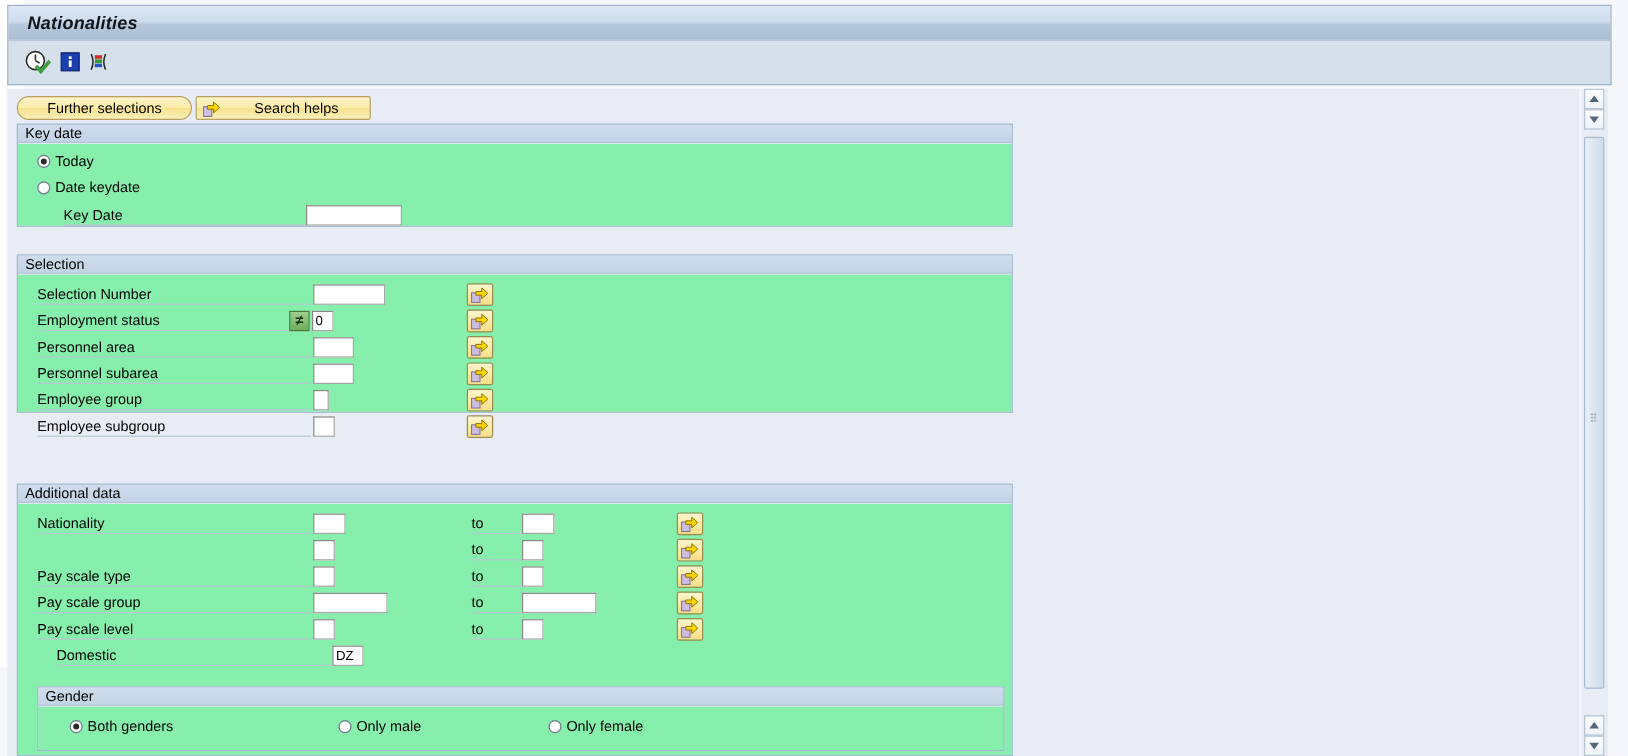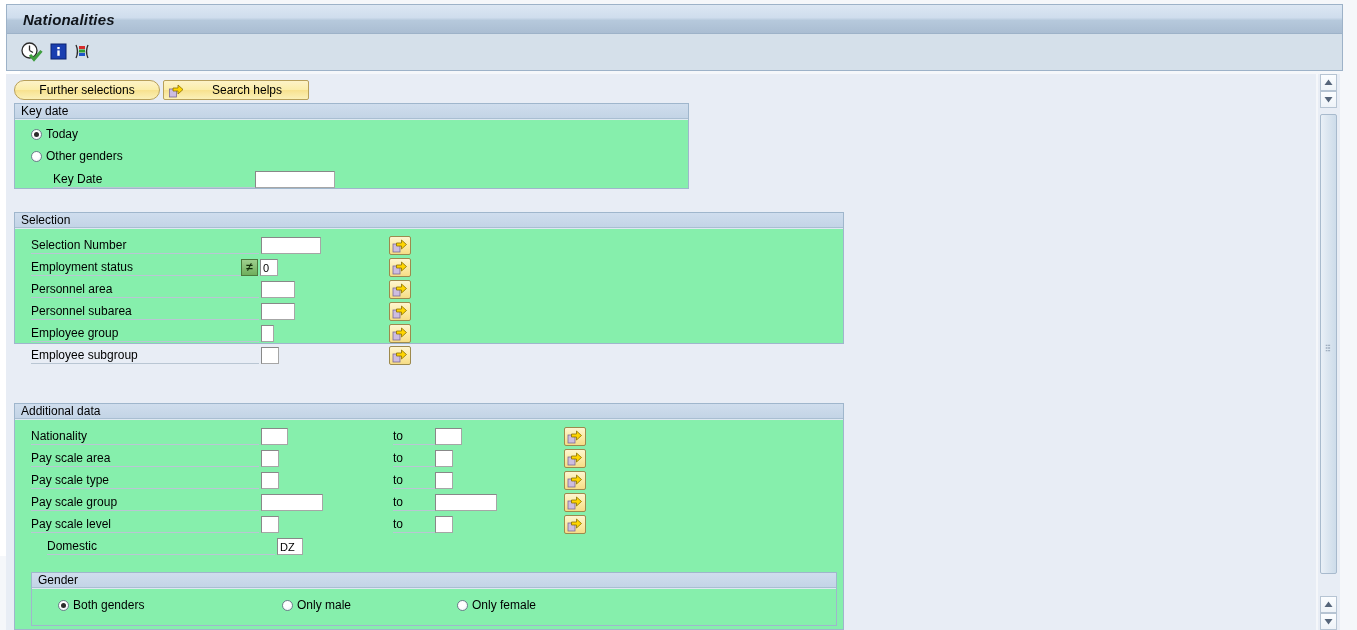--- a/index.html
+++ b/index.html
@@ -128,21 +128,21 @@
     padding-left: 6px;
     line-height: 14px;
   }
   .panel-body {
     position: absolute;
     left: 0; top: 16px;
     right: 0; bottom: 0;
     background: #86efac;
   }
 
-  #panel-keydate    { left: 8px;  top: 29px;  width: 675px; height: 86px; text-decoration: underline; }
+  #panel-keydate    { left: 8px;  top: 29px;  width: 830px; height: 86px; text-decoration: underline; }
   #panel-selection  { left: 8px;  top: 138px; width: 830px; height: 132px; }
   #panel-additional { left: 8px;  top: 329px; width: 830px; height: 227px; }
   #panel-gender     { left: 16px; top: 152px; width: 806px; height: 54px; padding-left: 34px; }
 
   
   .radio-row {
     position: absolute;
     display: flex;
     align-items: center;
     cursor: pointer;
@@ -327,21 +327,21 @@
       <div class="panel-header">Key date</div>
       <div class="panel-body">
 
         <div class="radio-row" style="left:16px; top:7px;">
           <span class="radio checked"></span>
           <span class="radio-label">Today</span>
         </div>
 
         <div class="radio-row" style="left:16px; top:29px;">
           <span class="radio"></span>
-          <span class="radio-label">Other genders</span>
+          <span class="radio-label">Date keydate</span>
         </div>
 
         <div class="frow" style="left:0; top:50px; width:100%;">
           <div class="flabel" style="left:38px; top:0; width:204px;">Key Date</div>
           <input class="finput" style="left: 240px; top: 1px; width: 80px;" type="text" value="">
         </div>
 
       </div>
     </div>
 
@@ -430,21 +430,20 @@
           <input class="finput" style="left: 420px; top: 1px; width: 27px;" type="text" value="">
           <div class="msel-btn" style="left:549px; top:0;">
             <svg width="16" height="15" viewBox="0 0 15 15">
                 <rect x="0.5" y="6" width="7" height="8" fill="#cdbde0" stroke="#7a6a94" stroke-width="0.8"></rect>
                 <path d="M4 5 L9 5 L9 2 L14 6.5 L9 11 L9 8 L4 8 Z" fill="#ffd500" stroke="#8a7000" stroke-width="0.8" stroke-linejoin="round"></path>
               </svg>
           </div>
         </div>
 
         <div class="frow" style="left:0; top:29px; width:100%;">
-          <div class="flabel" style="left:16px; top:0; width:228px;">Pay scale area</div>
           <input class="finput" style="left: 246px; top: 1px; width: 18px;" type="text" value="">
           <div class="to-label" style="left:378px; top:0;">to</div>
           <input class="finput" style="left: 420px; top: 1px; width: 18px;" type="text" value="">
           <div class="msel-btn" style="left:549px; top:0;">
             <svg width="16" height="15" viewBox="0 0 15 15">
                 <rect x="0.5" y="6" width="7" height="8" fill="#cdbde0" stroke="#7a6a94" stroke-width="0.8"></rect>
                 <path d="M4 5 L9 5 L9 2 L14 6.5 L9 11 L9 8 L4 8 Z" fill="#ffd500" stroke="#8a7000" stroke-width="0.8" stroke-linejoin="round"></path>
               </svg>
           </div>
         </div>

